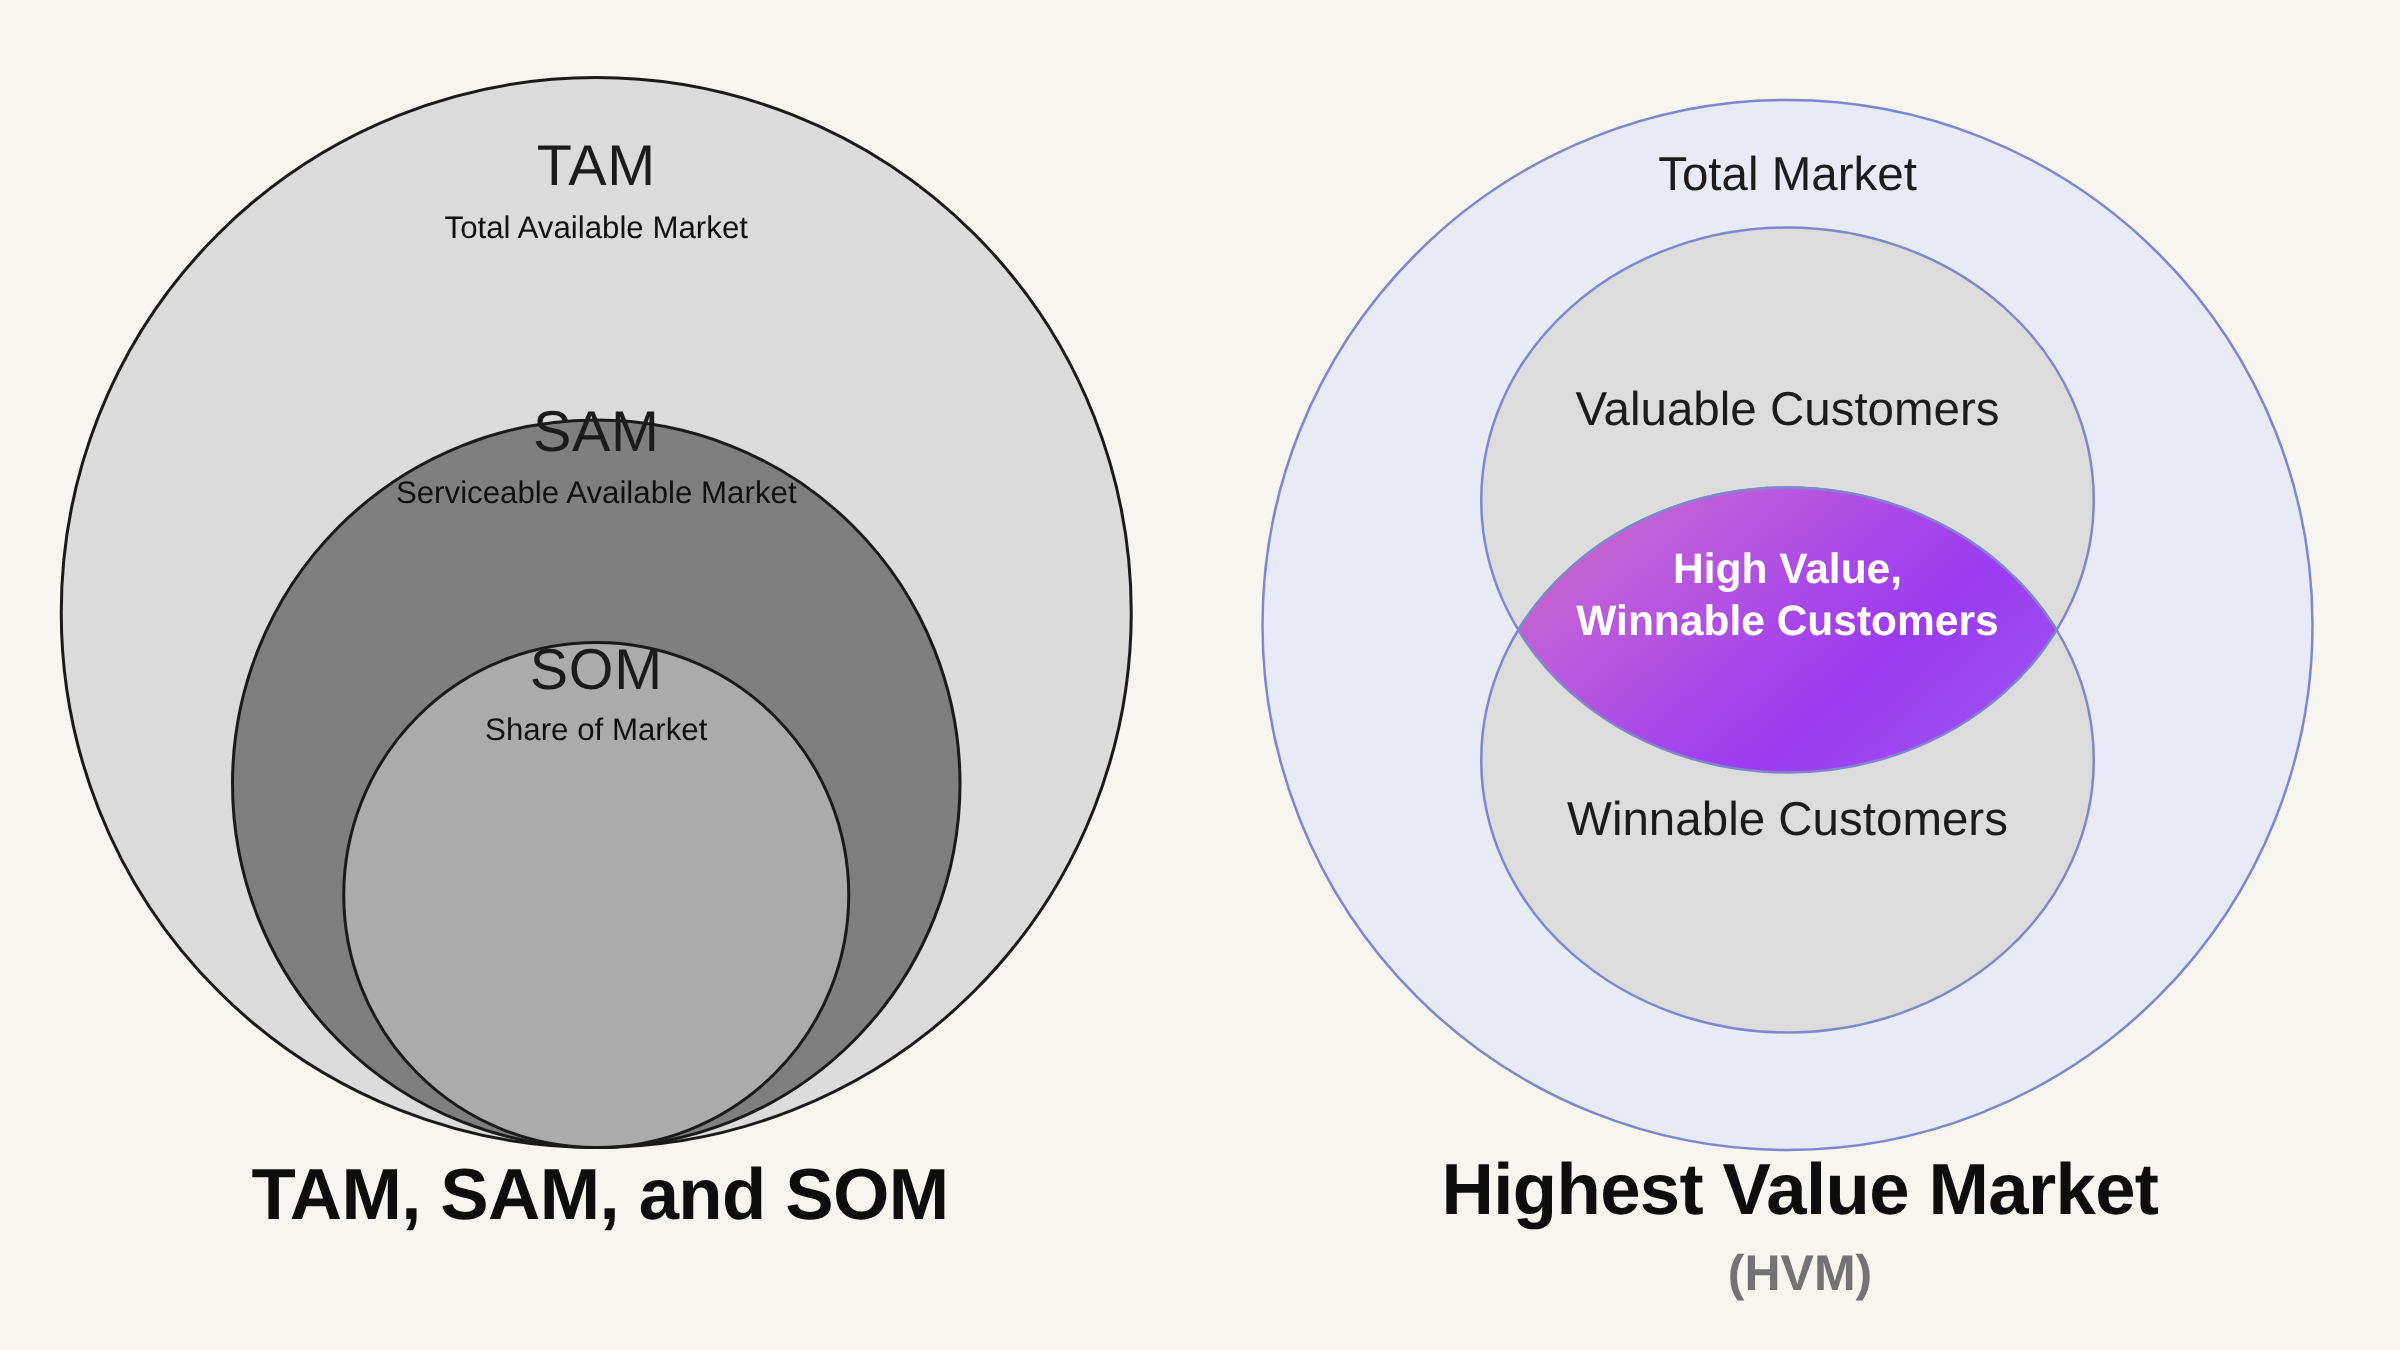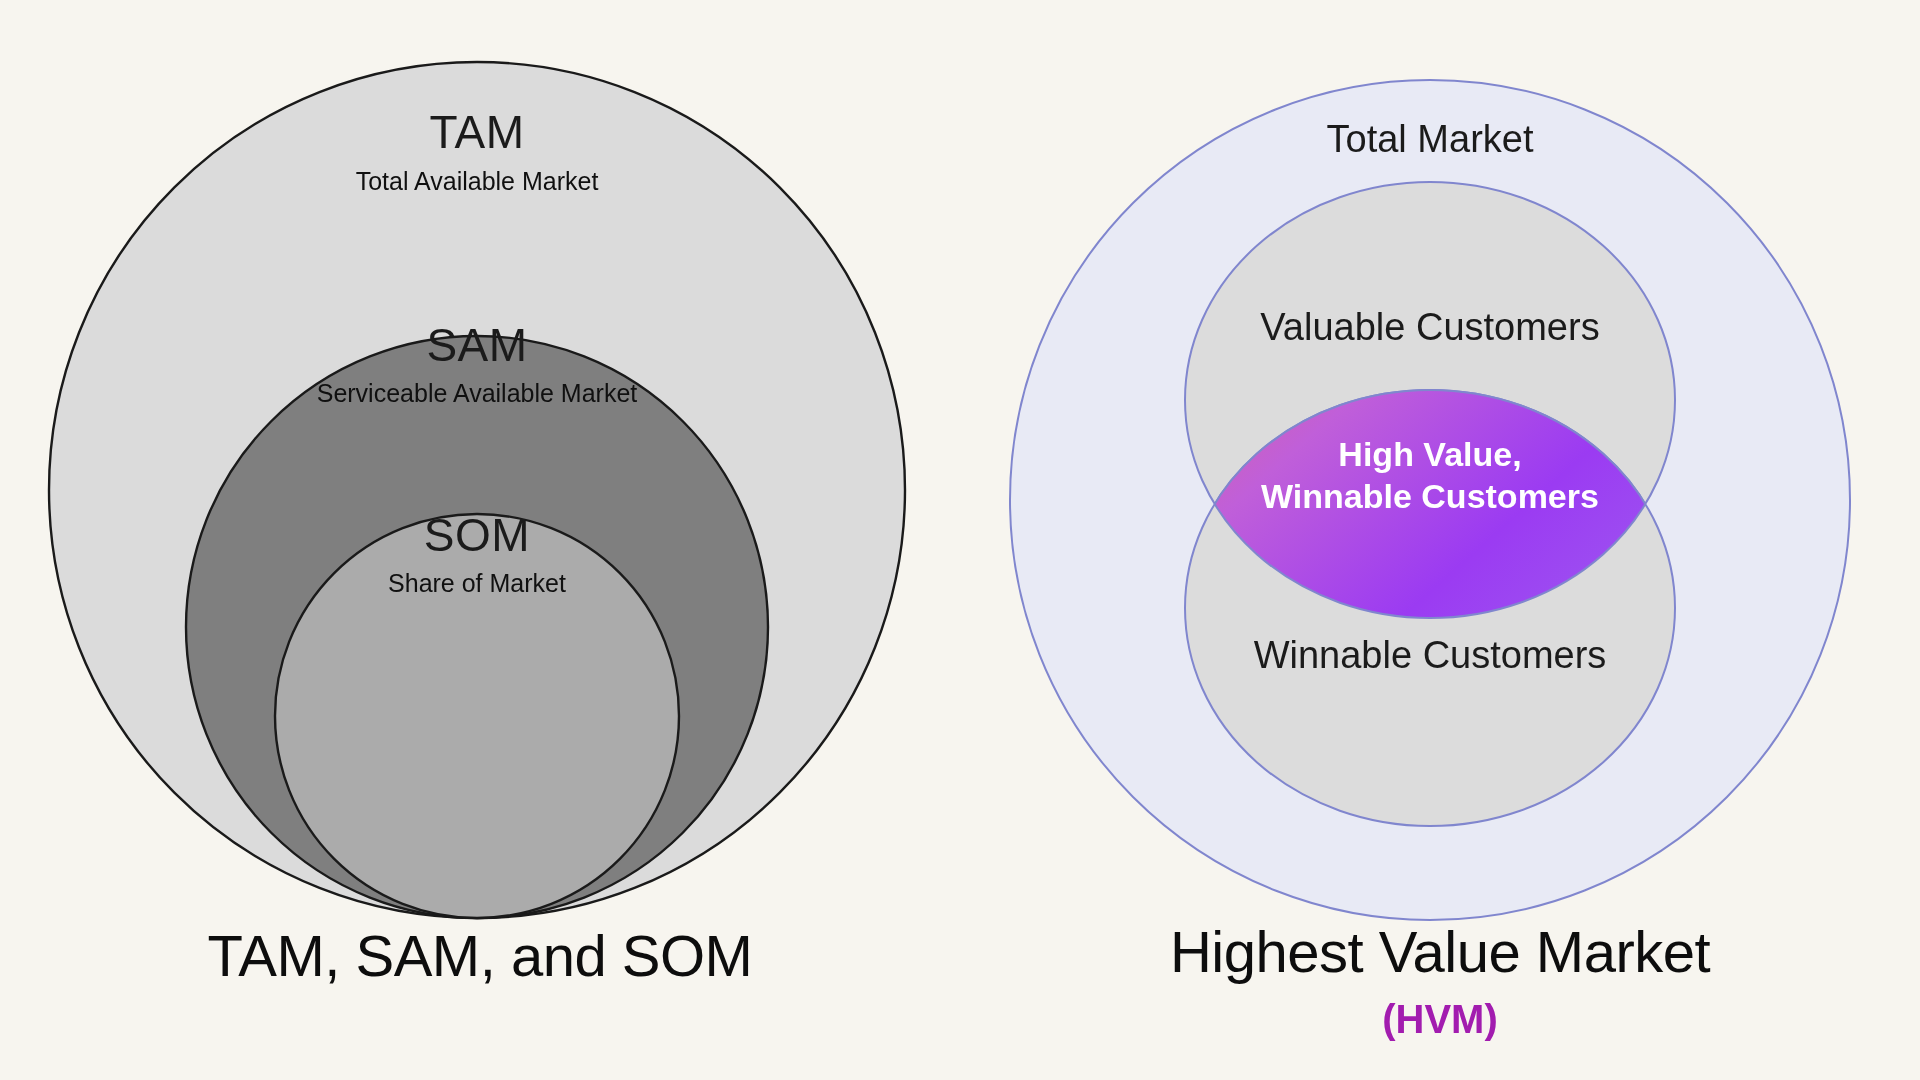--- a/index.html
+++ b/index.html
@@ -54,21 +54,21 @@
     font-size: 34px;
     fill: #ffffff;
   }
 
   
   .caption {
     position: absolute;
     left: 0;
     width: 100%;
     text-align: center;
-    font-weight: 400;
+    font-weight: 700;
     color: #0d0d0d;
     line-height: 1.06;
   }
   #caption-left {
     top: 925px;
     font-size: 58px;
     letter-spacing: -0.5px;
   }
   #caption-right {
     top: 921px;
@@ -76,21 +76,21 @@
     letter-spacing: -0.5px;
   }
   #caption-right-sub {
     position: absolute;
     left: 0;
     width: 100%;
     top: 997px;
     text-align: center;
     font-weight: 700;
     font-size: 40px;
-    color: #a21caf;
+    color: #737373;
   }
 </style>
 </head>
 <body>
 
 <div id="root">
 
   <div class="panel" id="panel-left">
 
     <svg class="diagram-svg" width="960" height="1080" viewBox="0 0 960 1080">

